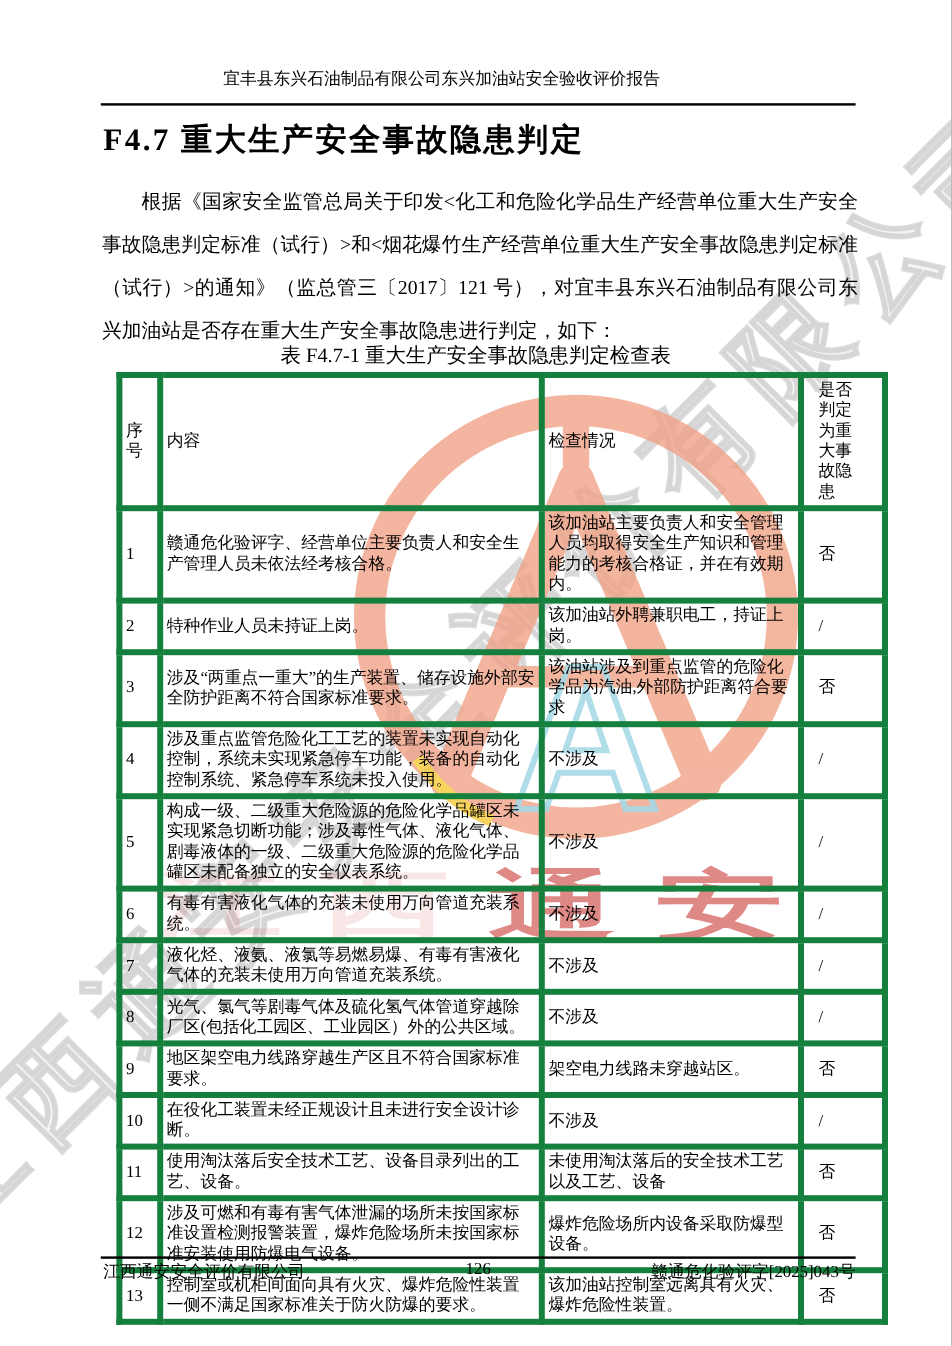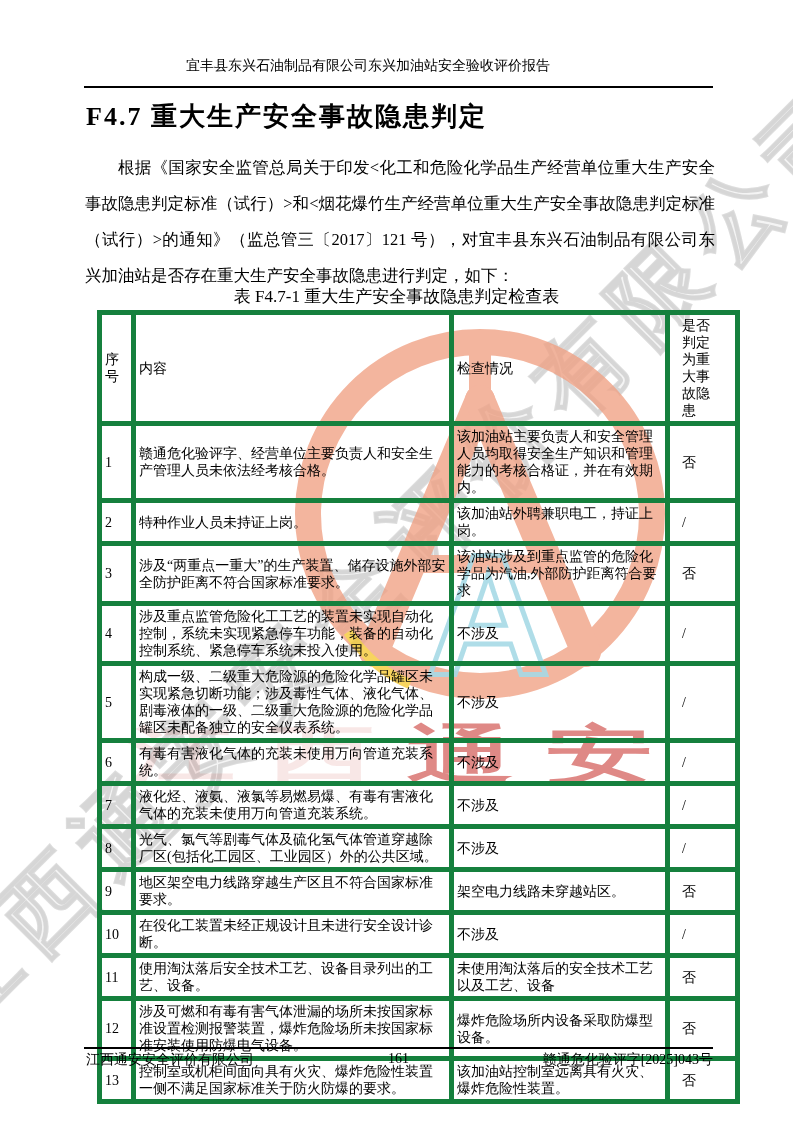--- a/index.html
+++ b/index.html
@@ -198,17 +198,17 @@
             <td>控制室或机柜间面向具有火灾、爆炸危险性装置一侧不满足国家标准关于防火防爆的要求。</td>
             <td>该加油站控制室远离具有火灾、爆炸危险性装置。</td>
             <td>否</td>
           </tr>
         </tbody>
     </table>
 
     <div class="footer-line"></div>
     <div class="footer">
       <span class="f-left">江西通安安全评价有限公司</span>
-      <span class="f-center">161</span>
+      <span class="f-center">126</span>
       <span class="f-right">赣通危化验评字[2025]043号</span>
     </div>
   </div>
 </div>
 
 </body></html>

